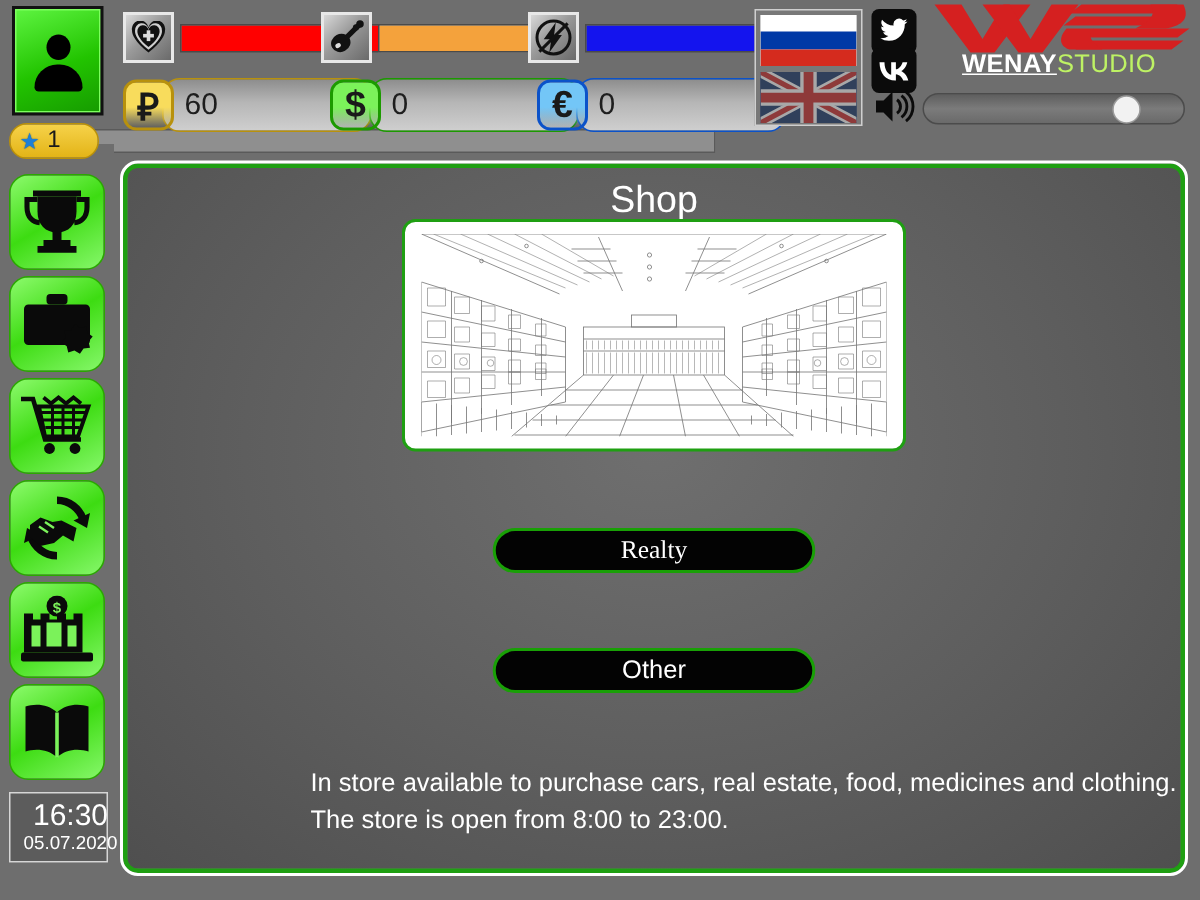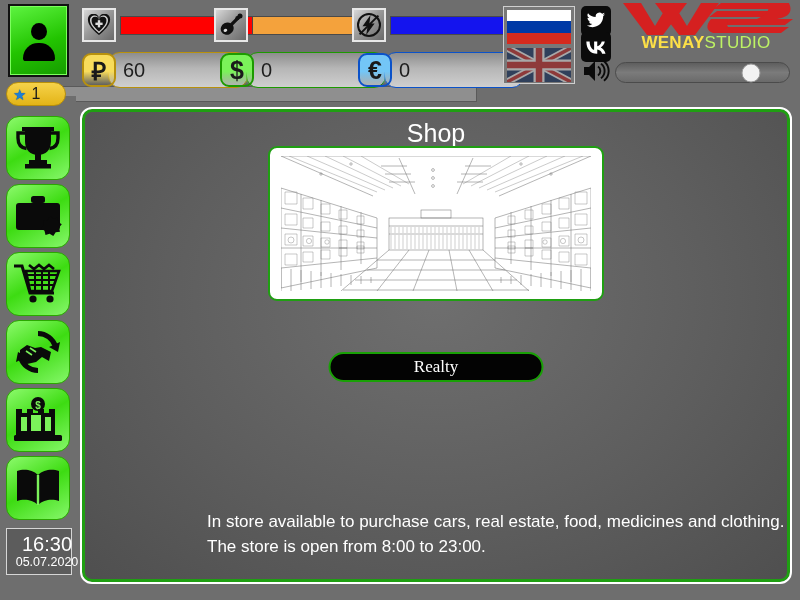--- a/index.html
+++ b/index.html
@@ -143,21 +143,21 @@
     transform: translate(-50%,-50%);
     width: 19px; height: 19px; border-radius: 50%;
     background: #f2f2f2; border: 1px solid #9a9a9a;
   }
 
   
   .logo { position: absolute; left: 617px; top: 2px; width: 178px; height: 52px; }
   .logo-ws { position:absolute; left:0; top:0; width:178px; height:34px; }
   .logo-text { position:absolute; left:0; top:32px; width:178px; text-align:center;
     font-size:17px; letter-spacing:0.3px; line-height:1; white-space:nowrap; }
-  .logo-text .a { color:#fde047; font-weight:bold; }
+  .logo-text .a { color:#ffffff; font-weight:bold;text-decoration:underline; }
   .logo-text .b { color:#bef264; font-weight:normal; }
 
   
   #sidebar {
     position: absolute; left: 0; top: 96px;
     width: 76px; height: 504px;
     background: #6e6e6e;
   }
   .side-item {
     position: absolute; left: 6px;
@@ -494,20 +494,21 @@
             <path d="M110 71 V77 M114 71 V77 M118 71 V77 M122 71 V77 M126 71 V77 M130 71 V77 M134 71 V77 M138 71 V77 M142 71 V77 M146 71 V77 M150 71 V77 M154 71 V77 M158 71 V77 M162 71 V77 M166 71 V77 M170 71 V77 M174 71 V77 M178 71 V77 M182 71 V77 M186 71 V77 M190 71 V77 M194 71 V77 M198 71 V77"></path>
           </g>
 
           <path d="M108 94 L60 135 M128 94 L96 135 M148 94 L132 135 M168 94 L176 135 M188 94 L212 135 M202 94 L248 135"></path>
           <path d="M96 104 H214 M86 114 H224 M74 124 H236 M62 134 H248"></path>
         </g>
       </svg>
     </div>
 
     <div class="menu-btn" style="top:240px;font-family:Liberation Serif, serif;">Realty</div>
+    <div class="menu-btn" style="top:320px;">Other</div>
 
     <div class="desc">
       <div>In store available to purchase cars, real estate, food, medicines and clothing.</div>
       <div>The store is open from 8:00 to 23:00.</div>
     </div>
   </div>
 
   <div class="bottom-strip"></div>
 </div>
 

